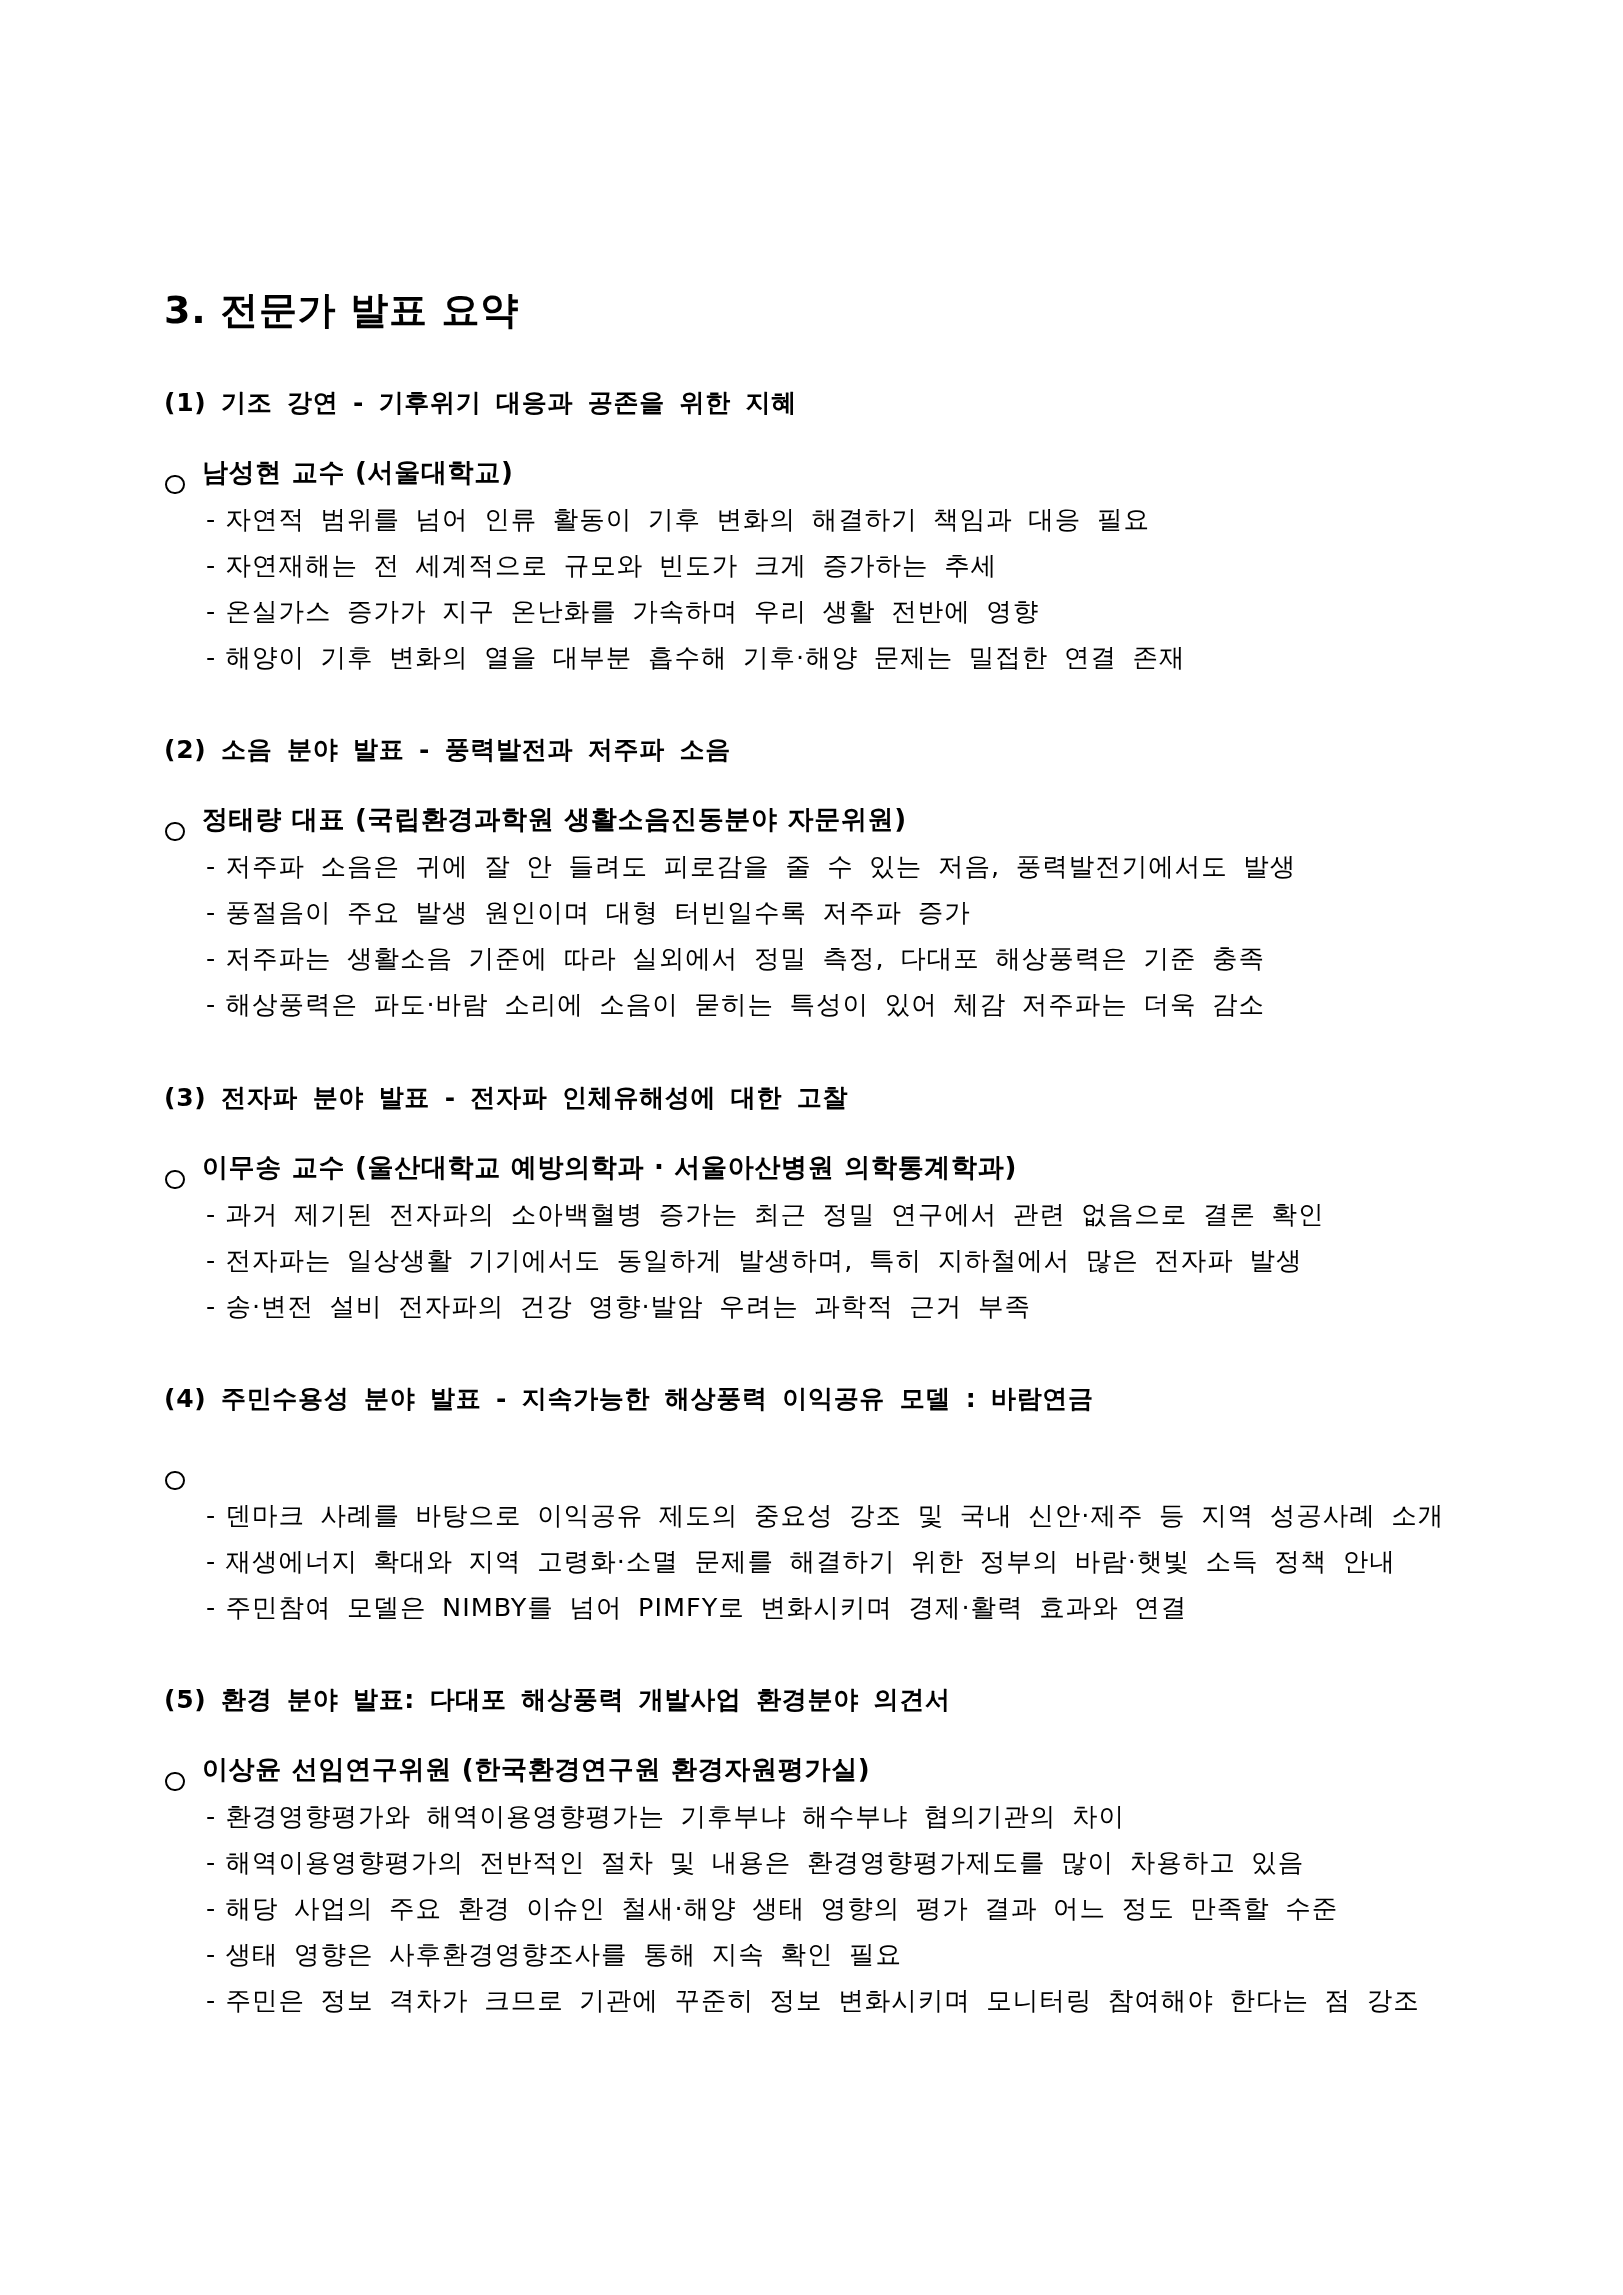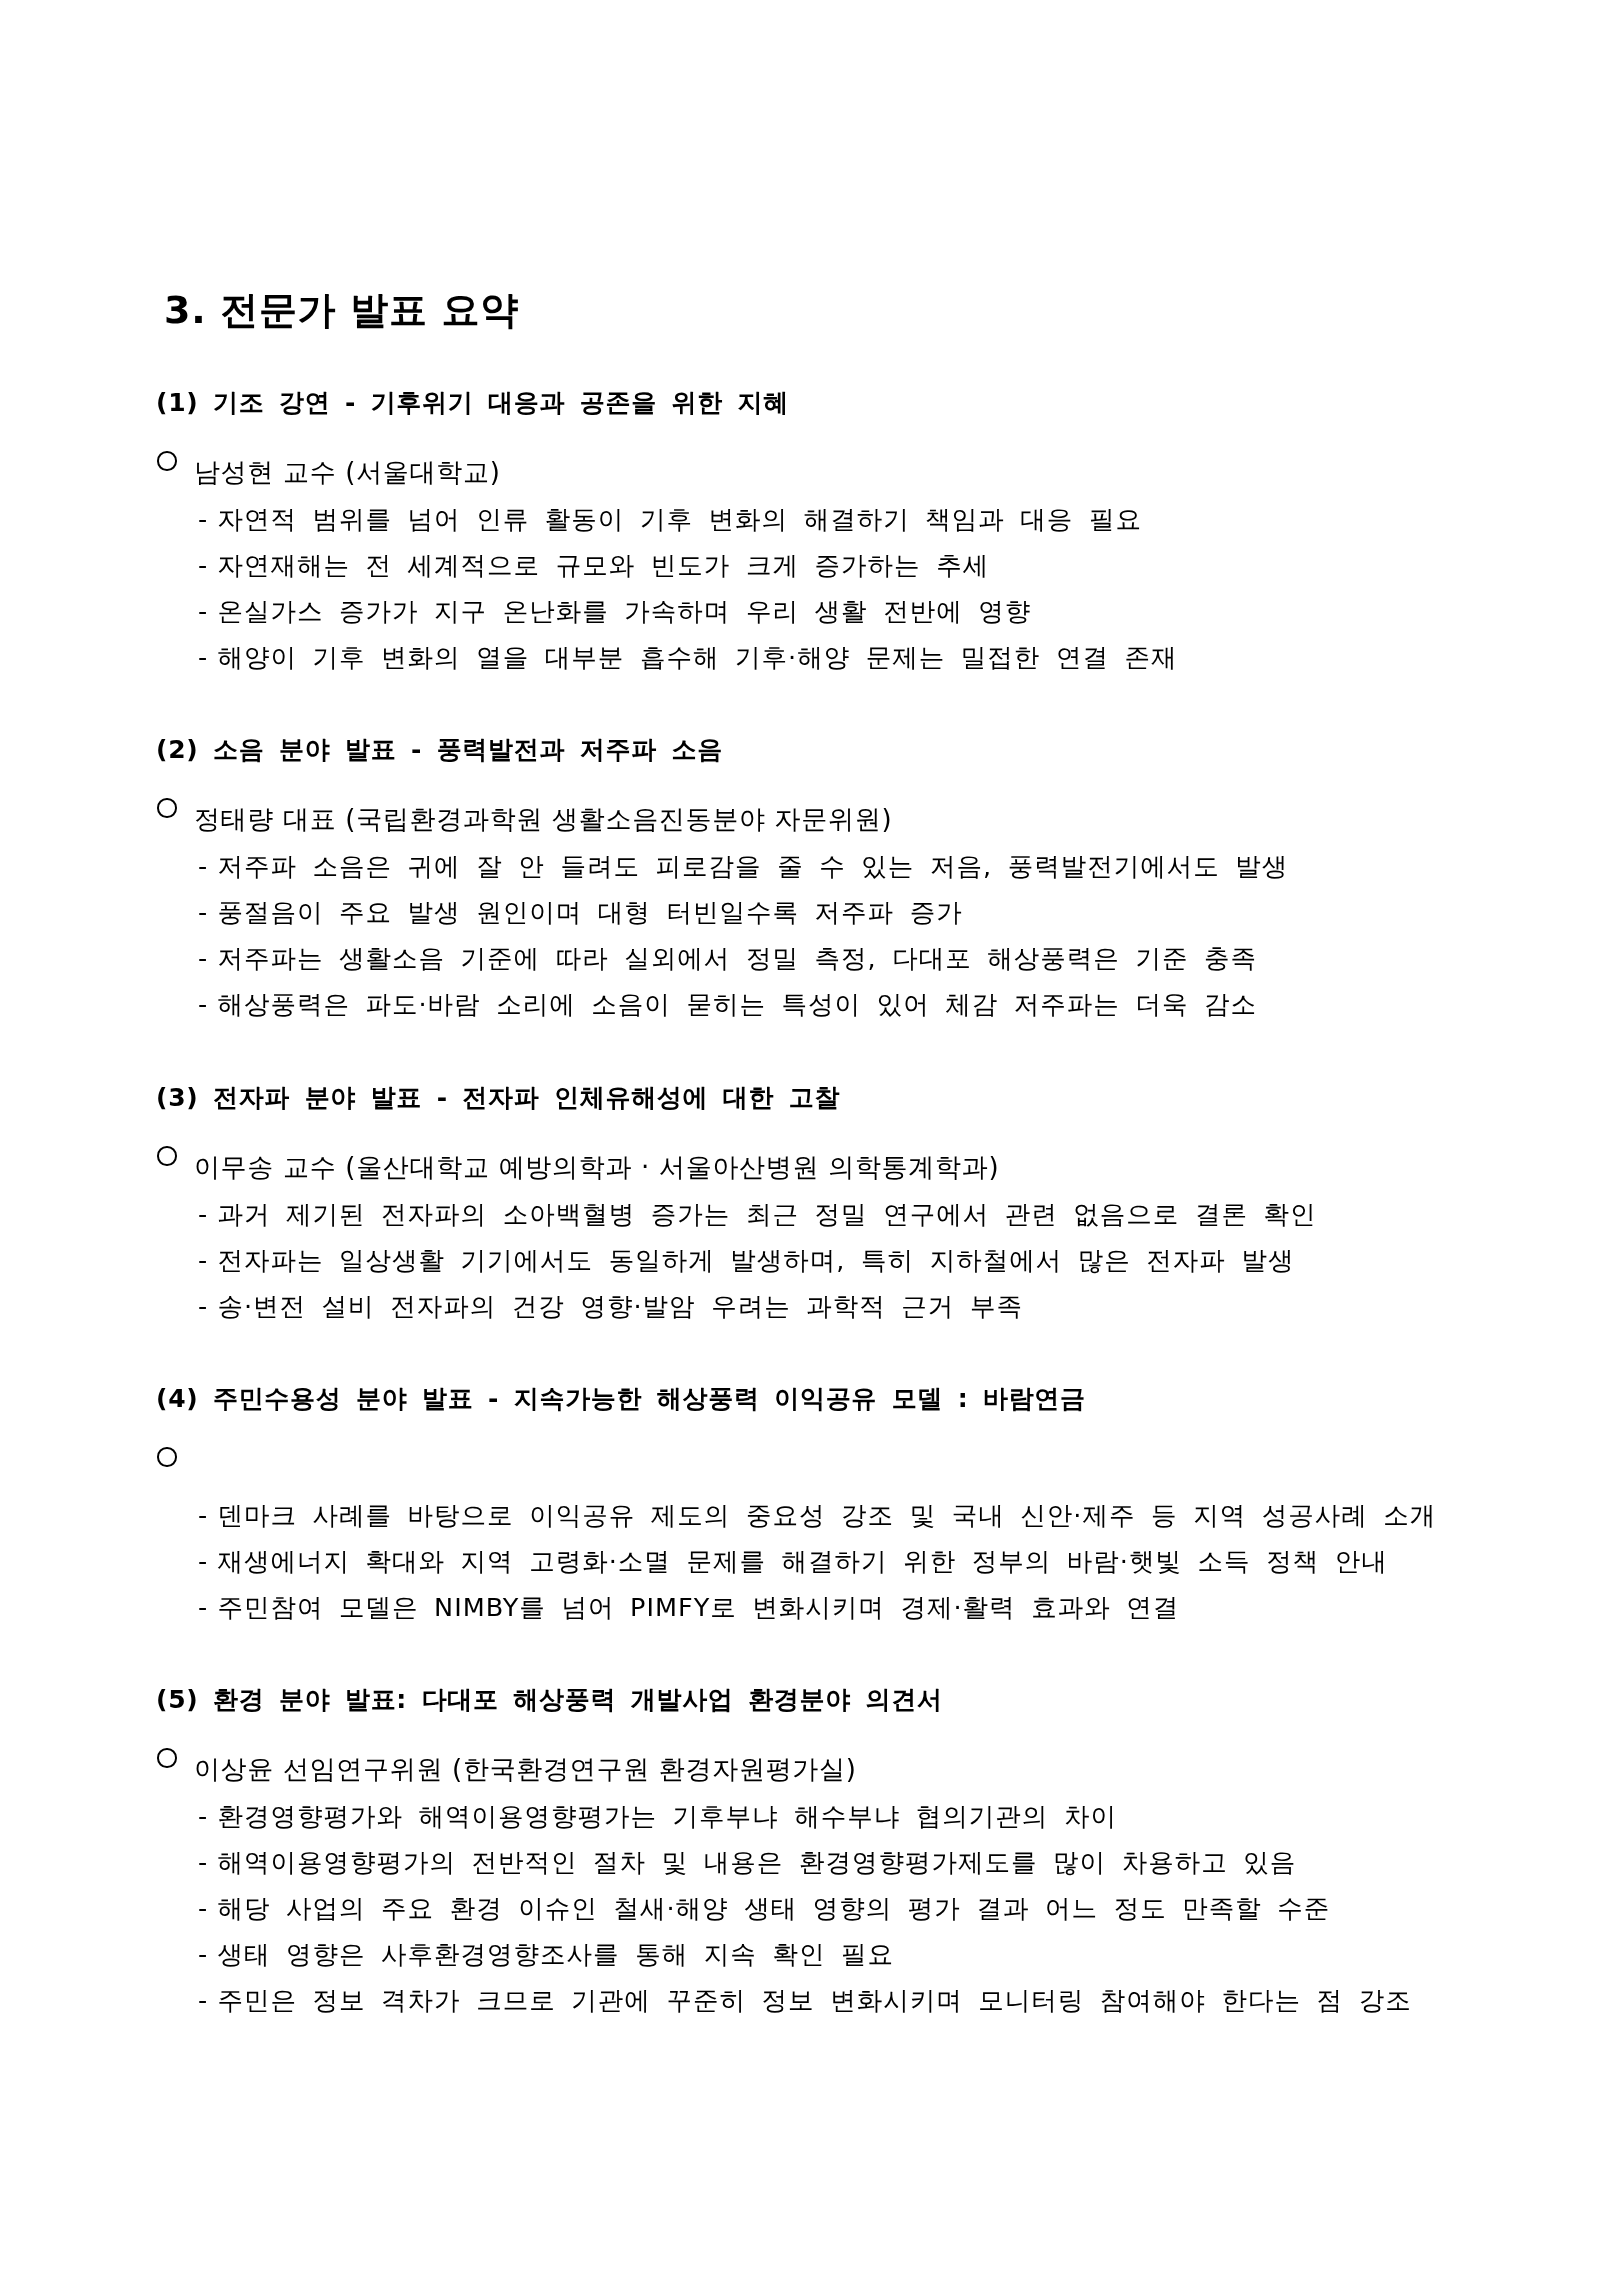--- a/index.html
+++ b/index.html
@@ -6,31 +6,31 @@
   body {
     width: 1623px; height: 2295px; position: relative; overflow: hidden;
     font-family: "DejaVu Sans", "Liberation Sans", sans-serif;
     color: #000000;
   }
   .page-title {
     position: absolute; left: 164px; top: 260px;
     font-size: 38px; font-weight: bold; letter-spacing: 0.7px;
     white-space: nowrap;
   }
-  .section { position: absolute; left: 156px; width: 1341px; }
+  .section { position: absolute; left: 164px; width: 1341px; }
   .section-heading {
     font-size: 25px; font-weight: bold; white-space: nowrap;
     height: 39px; line-height: 39px; letter-spacing: 0.7px;
     word-spacing: 5.2px;
   }
   .speaker {
     margin-top: 29.4px;
-    font-size: 26px; font-weight: normal; white-space: nowrap;
+    font-size: 26px; font-weight: bold; white-space: nowrap;
     height: 43px; line-height: 43px; letter-spacing: 0.7px;
-    display: flex; align-items: flex-start;
+    display: flex; align-items: flex-end;
   }
   .circle {
     display: inline-block; width: 19.6px; height: 19.6px;
     border: 2px solid #000; border-radius: 50%;
     margin-right: 17px; margin-left: 1.3px; box-sizing: border-box;
     flex: 0 0 auto;
   }
   .bullets { list-style: none; margin: 1.3px 0 0 0; padding: 0 0 0 42px; }
   .bullet {
     font-size: 25.5px; height: 46px; line-height: 46px;

